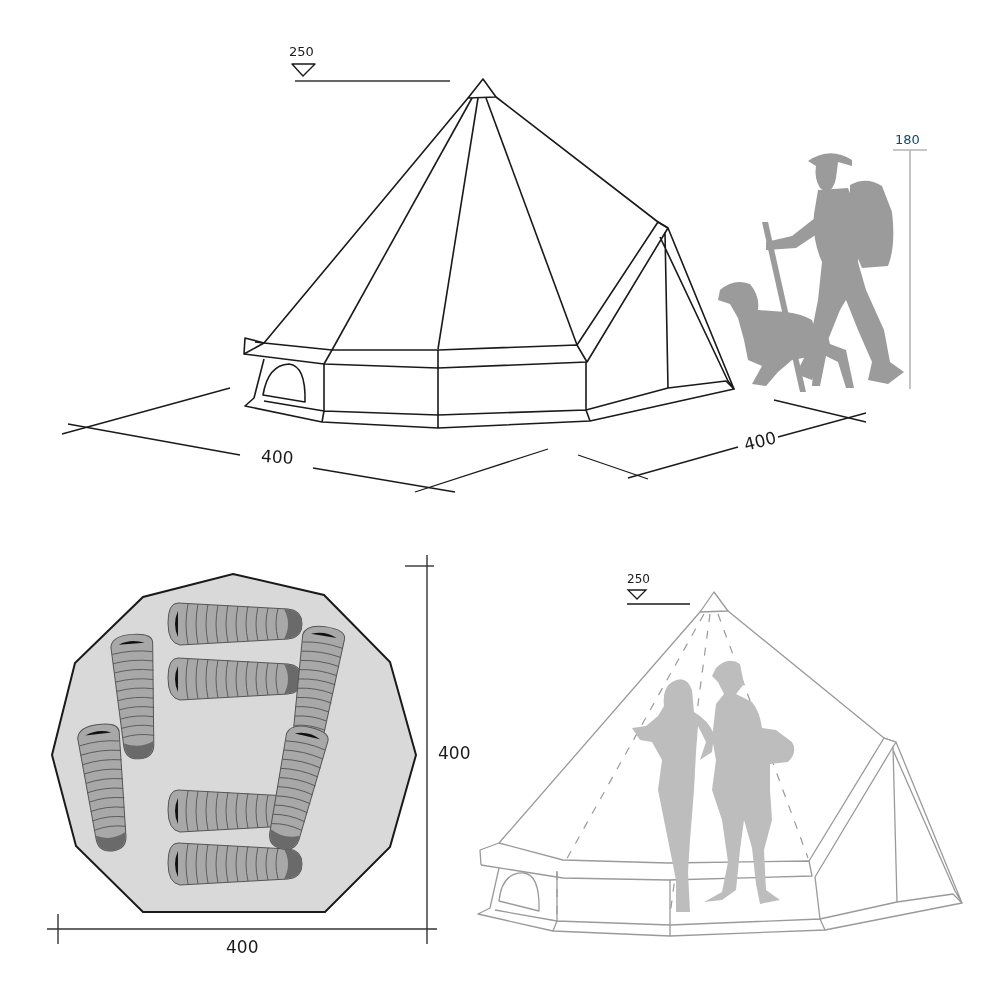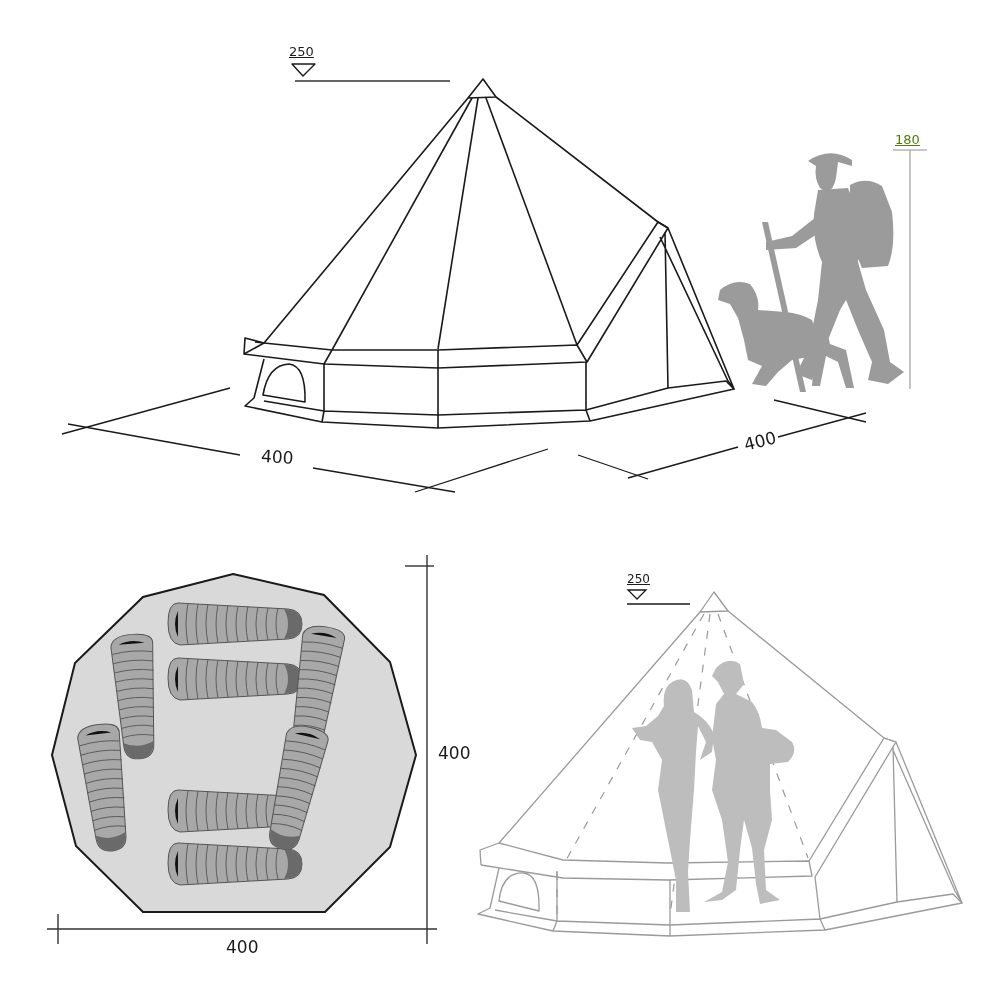--- a/index.html
+++ b/index.html
@@ -1,21 +1,21 @@
 <!DOCTYPE html>
 <html><head>
 <meta charset="utf-8">
 <style>
   html, body { margin: 0; padding: 0; background: #ffffff; }
   body { width: 1000px; height: 1000px; position: relative; overflow: hidden; font-family: "DejaVu Sans", "Liberation Sans", sans-serif; }
   svg { position: absolute; left: 0; top: 0; }
   .lbl { position: absolute; font-family: "DejaVu Sans", "Liberation Sans", sans-serif; color: #1a1a1a; white-space: nowrap; line-height: 1; }
   .lbl.big { font-size: 17px; }
-  .lbl.small { font-size: 13px; text-decoration: underline; }
-  .lbl.grey { color: #4d7c0f; }
+  .lbl.small { font-size: 13px; }
+  .lbl.grey { color: #0c4a6e; }
 </style>
 </head>
 <body>
 
 <svg width="1000" height="1000" viewBox="0 0 1000 1000">
 
   <g fill="none" stroke="#1a1a1a" stroke-width="1.6" stroke-linejoin="round">
 
     <g>
       <line x1="295" y1="81" x2="450" y2="81" stroke="#333" stroke-width="1.6"></line>

